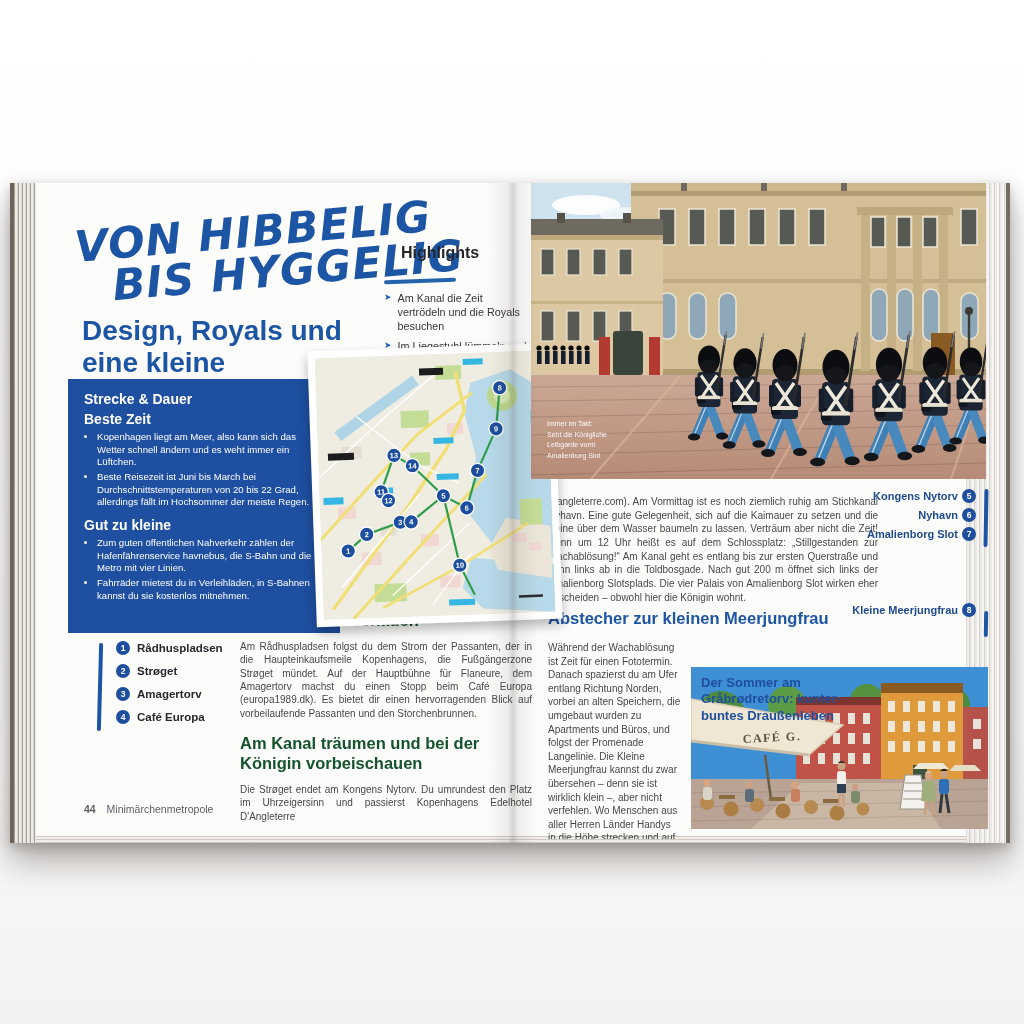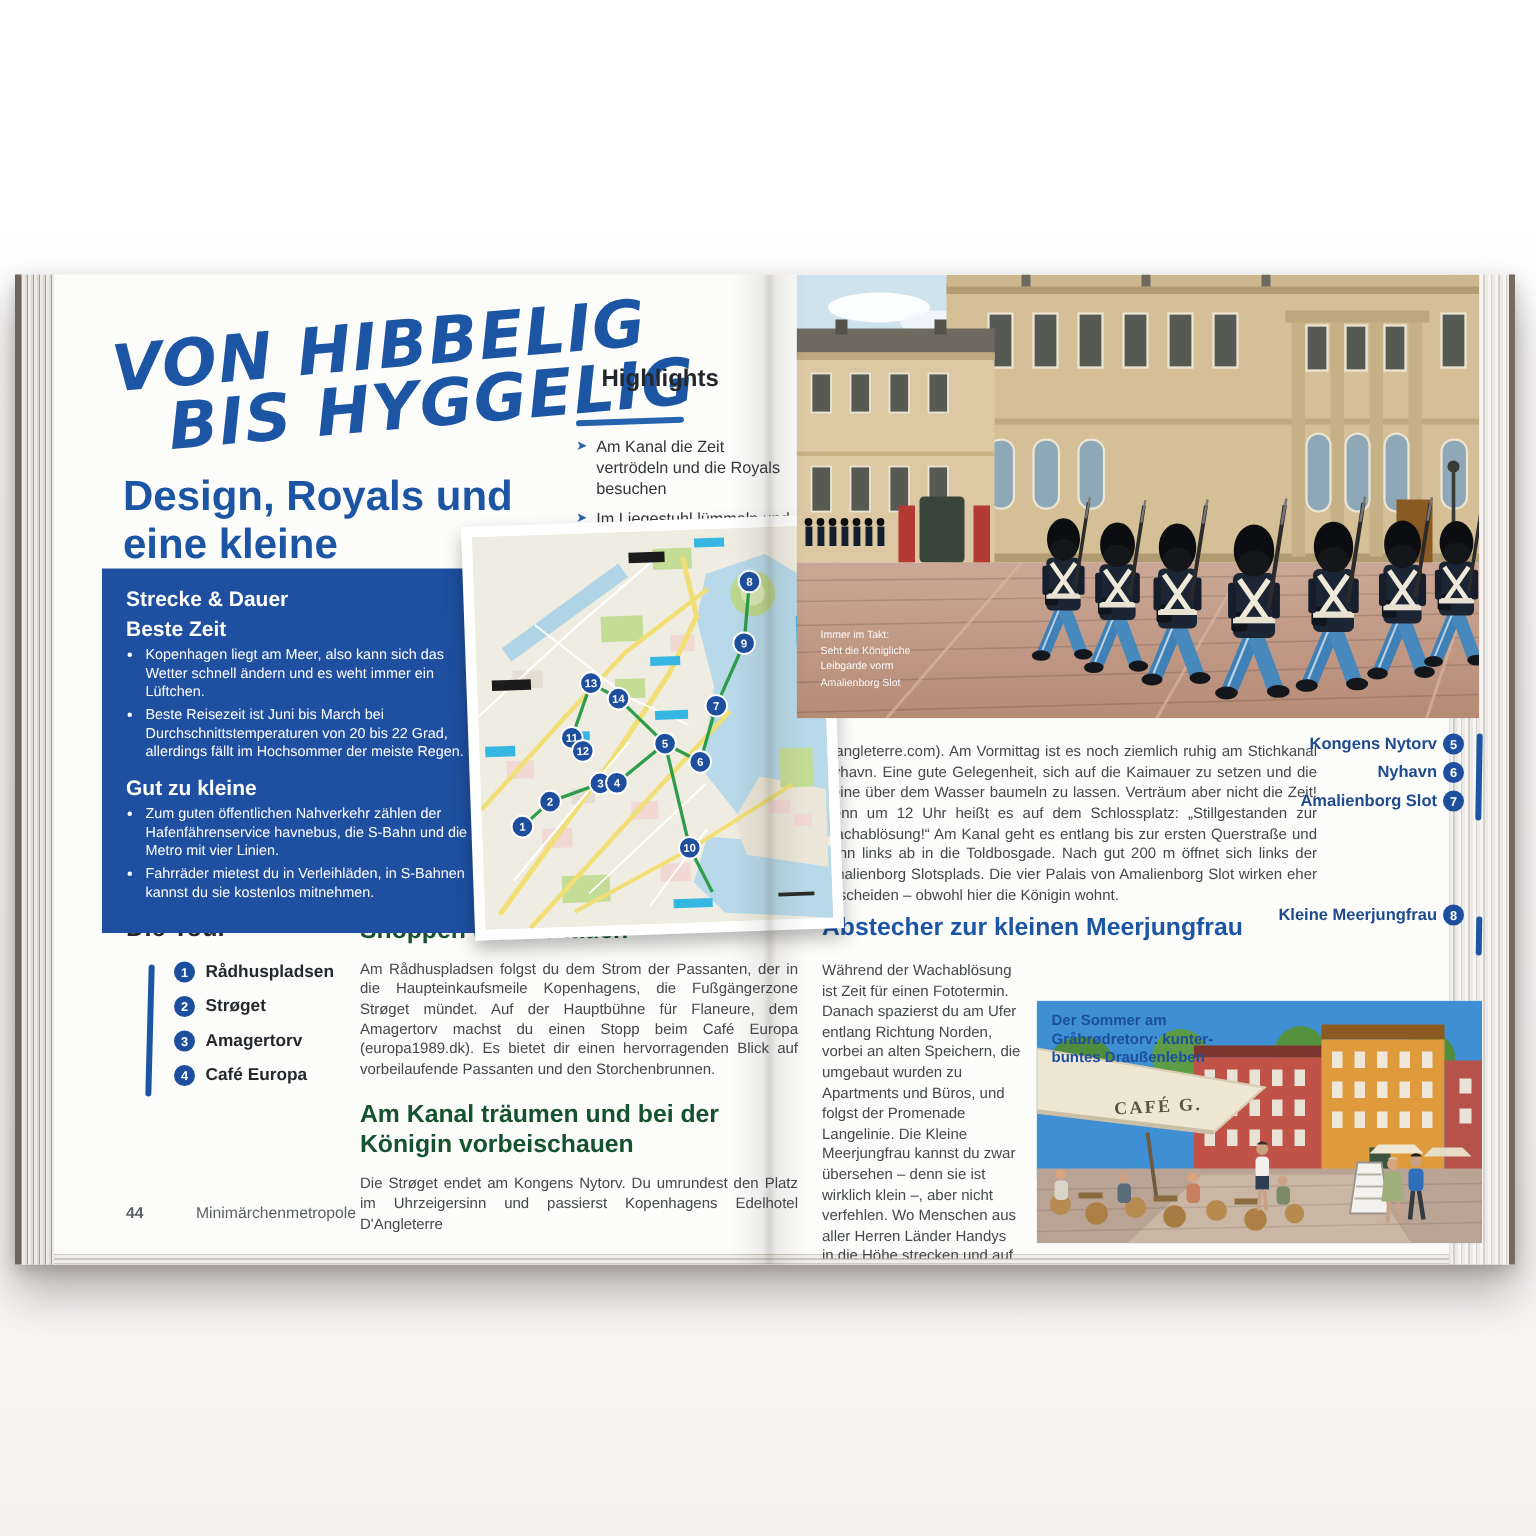--- a/index.html
+++ b/index.html
@@ -24,55 +24,55 @@
          font-weight:bold;font-style:italic;line-height:.98;}
   .title .l1{font-size:43px;letter-spacing:1px;transform:rotate(-5deg);display:block;}
   .title .l2{font-size:43px;letter-spacing:1px;transform:rotate(-5deg);display:block;margin-left:38px;margin-top:-2px;}
   .subtitle{position:absolute;left:46px;top:132px;width:300px;color:#1d55a5;font-weight:bold;font-size:28px;line-height:1.15;}
   .highlights{position:absolute;left:348px;top:44px;width:146px;}
   .highlights h4{margin:17px;font-size:16px;color:#23272b;}
   .hl-underline{width:72px;height:4px;background:#2463ae;border-radius:3px;transform:rotate(-2deg);margin:3px 0 8px 0;}
   .hl-item{display:flex;gap:6px;font-size:10.8px;line-height:1.3;margin-bottom:6px;color:#33373b;}
   .hl-item .tick{color:#2463ae;font-size:9px;line-height:1.5;}
   .infobox{position:absolute;left:32px;top:196px;width:242px;background:#1e4fa0;color:#fff;
-           padding:12px 14px 12px 16px;z-index:1;}
+           padding:12px 14px 23px 16px;z-index:1;}
   .infobox h5{margin:0 0 4px 0;font-size:14px;}
   .infobox ul{margin:0 0 8px 0;padding-left:13px;font-size:9.6px;line-height:1.32;}
   .infobox li{margin-bottom:2px;}
   .mapcard{position:absolute;left:276px;top:164px;width:232px;height:262px;background:#fff;padding:7px;
            transform:rotate(-2deg);box-shadow:0 6px 12px rgba(0,0,0,.28);z-index:2;}
   .mapcard svg{display:block;}
   .tour{position:absolute;left:48px;top:426px;width:170px;}
   .tour h4{margin:0 0 12px 0;font-size:17px;color:#25282c;}
   .tour-list{position:relative;padding-left:32px;}
   .tour-line{position:absolute;left:14px;top:2px;width:4px;height:88px;background:#1d55a5;border-radius:3px;transform:rotate(1.5deg);}
   .tour-item{display:flex;align-items:center;gap:7px;margin-bottom:9px;font-size:11.5px;font-weight:bold;color:#25282c;}
   .numdot{width:14px;height:14px;border-radius:50%;background:#1d4f9e;color:#fff;font-size:8.5px;font-weight:bold;
           display:flex;align-items:center;justify-content:center;flex:0 0 14px;}
   .lp-col{position:absolute;left:204px;top:428px;width:292px;}
   .lp-col h3{margin:0 0 9px 0;font-size:16.5px;color:#14532d;line-height:1.2;}
   .lp-col p{margin:0 0 14px 0;font-size:10px;line-height:1.34;text-align:justify;color:#44484c;}
   .footer{position:absolute;left:48px;top:620px;font-size:10.5px;color:#5a5f64;}
-  .footer .pn{font-weight:bold;margin-right:32px;}
+  .footer .pn{font-weight:bold;margin-right:8px;}
 
   
   .photo-guards{position:absolute;left:495px;top:0;width:455px;height:296px;overflow:hidden;z-index:3;}
   .guard-caption{position:absolute;left:16px;bottom:18px;color:#fff;font-size:7px;line-height:1.5;opacity:.95;z-index:2;}
   .rp-para1{position:absolute;left:512px;top:302px;width:330px;font-size:10px;line-height:1.37;text-align:justify;color:#44484c;}
   .margin-labels{position:absolute;left:800px;top:306px;width:140px;}
   .ml-row{display:flex;justify-content:flex-end;align-items:center;gap:4px;margin-bottom:5px;
           font-size:11px;font-weight:bold;color:#1e4a8f;}
   .ml-line{position:absolute;left:948px;top:306px;width:4px;height:58px;background:#1d55a5;border-radius:3px;transform:rotate(1deg);}
   .ml-line2{position:absolute;left:948px;top:428px;width:4px;height:26px;background:#1d55a5;border-radius:3px;transform:rotate(1deg);}
   .rp-h3{position:absolute;left:512px;top:426px;width:330px;font-size:16.5px;color:#1d55a5;font-weight:bold;margin:0;}
   .mermaid-label{position:absolute;left:790px;top:420px;width:150px;}
   .rp-flow{position:absolute;left:512px;top:458px;width:440px;height:198px;overflow:hidden;
            font-size:10px;line-height:1.36;color:#44484c;}
   .photo-cafe{float:right;width:297px;height:162px;margin:26px 0 4px 10px;position:relative;overflow:hidden;}
-  .cafe-caption{position:absolute;left:10px;top:8px;color:#1d4f9e;font-weight:bold;font-size:10px;line-height:1.25;z-index:2;}
+  .cafe-caption{position:absolute;left:10px;top:8px;color:#1d4f9e;font-weight:bold;font-size:13px;line-height:1.25;z-index:2;}
 </style>
 </head>
 <body>
 
 <div class="book">
   <div class="edge-left"></div>
   <div class="edge-right"></div>
   <div class="edge-bottom"></div>
   <div class="pages">
 

